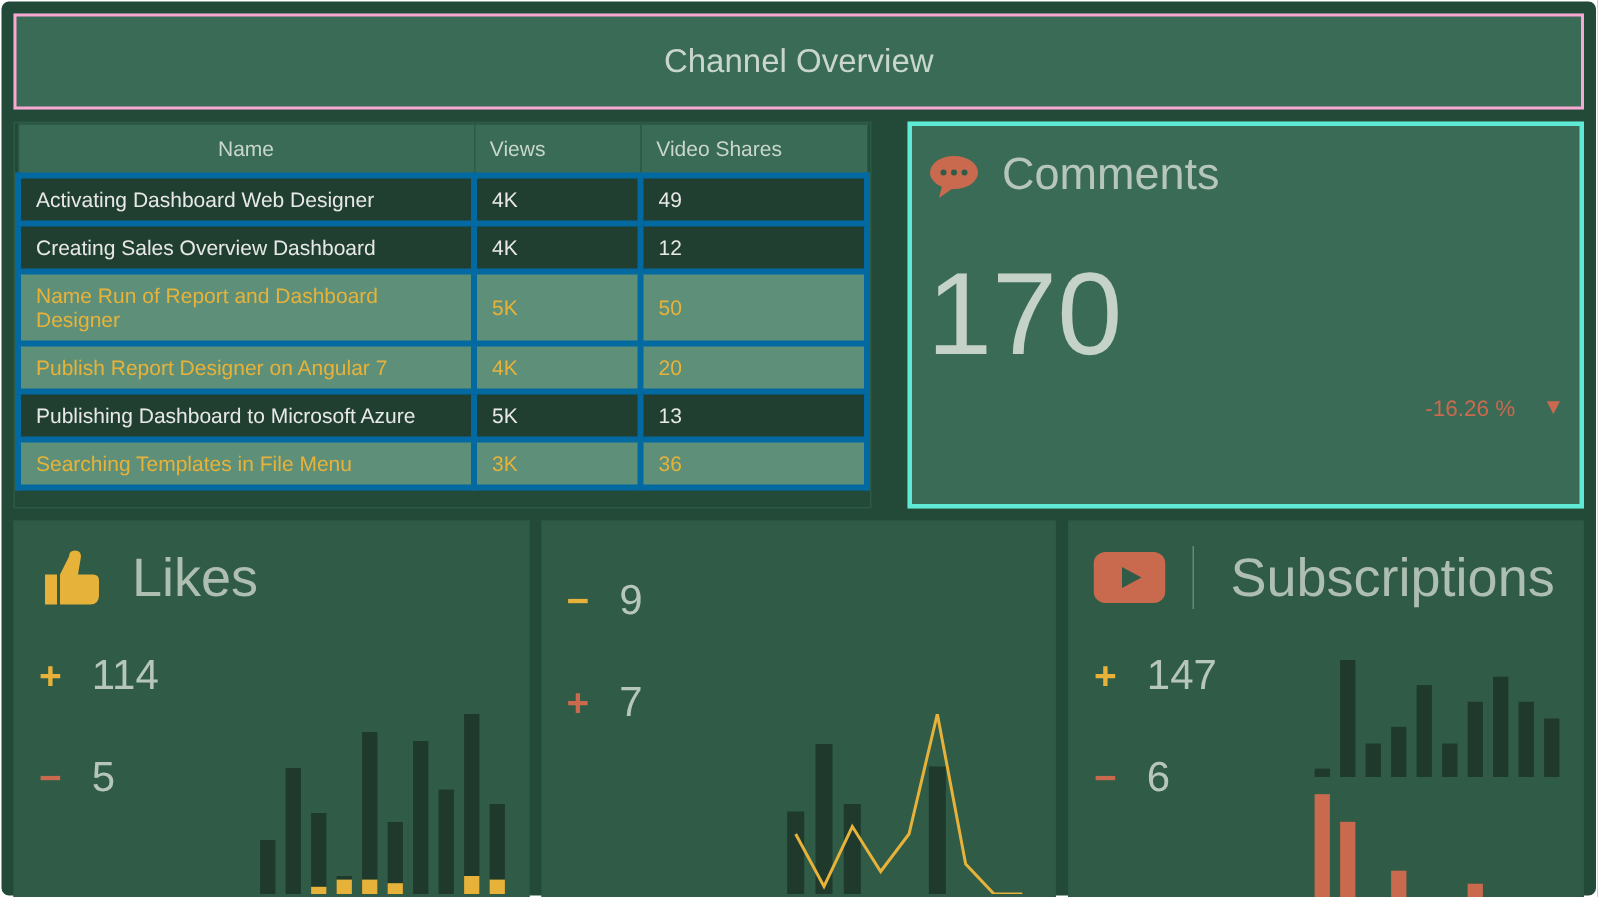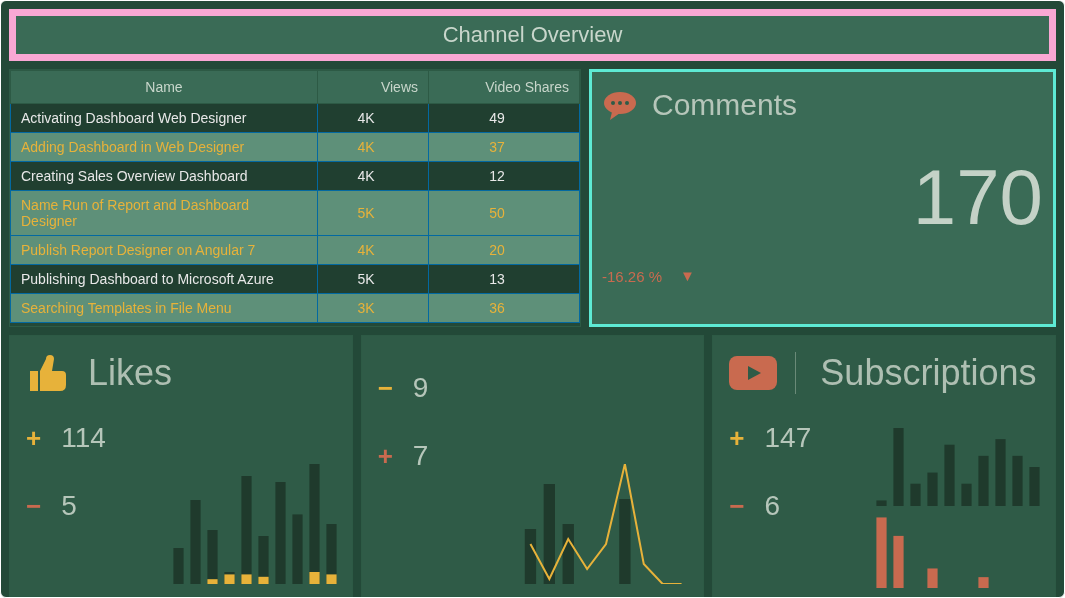--- a/index.html
+++ b/index.html
@@ -1,37 +1,37 @@
 <!DOCTYPE html>
 <html><head>
 <meta charset="utf-8">
 <style>
 html,body{margin:0;padding:0;font-family:Arial,Helvetica,sans-serif;background:#fff}
 .dashboard{width:1065px;height:598px;background:#234938;box-sizing:border-box;border:1px solid #fff;border-radius:6px;padding:8px;position:relative;color:#a8b8ac}
-.title-bar{background:#3a6b56;color:#c8d6cb;font-size:22px;text-align:center;padding:6px 0;margin-bottom:8px;border:7px solid #f9a8d4}
-.top-row{display:flex;gap:8px;height:258px}
+.title-bar{background:#3a6b56;color:#c8d6cb;font-size:22px;text-align:center;padding:17px 0;margin-bottom:8px;border:2px solid #f9a8d4}
+.top-row{display:flex;gap:24px;height:258px}
 .table-panel{flex:0 0 570px;border:1px solid #2d5a45}
 .small-cards{display:flex;gap:8px;flex:1}
 .card{flex:1;border:3px solid #5eead4;background:#3a6b56;padding:10px;box-sizing:border-box;position:relative}
 .card-header{display:flex;align-items:center;gap:14px;height:46px}
 .card-title{font-size:30px;color:#b6c6ba}
 .icon-box{width:36px;height:36px;display:flex;align-items:center;justify-content:center}
-.big-number{font-size:78px;color:#c4d2c7;text-align:right;line-height:1;margin-top:30px;font-weight:300}
-.trend{text-align:left;margin-top:32px;font-size:15px}
+.big-number{font-size:78px;color:#c4d2c7;text-align:left;line-height:1;margin-top:30px;font-weight:300}
+.trend{text-align:right;margin-top:16px;font-size:15px}
 .trend.down{color:#c96a4f}
 .trend.up{color:#e7b23a}
 .trend-arrow{display:inline-block;margin-left:18px;transform:translateY(-1px)}
 
 table{width:100%;border-collapse:collapse;font-size:14px}
-thead th{background:#3a6b56;color:#c8d6cb;font-weight:normal;padding:8px 10px;text-align:right;border:1px solid #2d5a45}
+thead th{background:#3a6b56;color:#c8d6cb;font-weight:normal;padding:8px 10px;text-align:left;border:1px solid #2d5a45}
 thead th:first-child{text-align:center}
-tbody td{padding:6px 10px;border:1px solid #0369a1}
+tbody td{padding:6px 10px;border:4px solid #0369a1}
 tbody tr.dark{background:#203f30;color:#e8e8e8}
 tbody tr.light{background:#5e9079;color:#e7b23a}
-tbody td.num{text-align:center;padding-right:24px}
+tbody td.num{text-align:left;padding-right:24px}
 tbody tr.dark td{color:#e8e8e8}
 tbody tr.light td{color:#e7b23a}
 
 .bottom-row{display:flex;gap:8px;margin-top:8px;height:262px}
 .big-card{flex:1;border:1px solid #2d5a45;background:#2f5b47;padding:12px 16px;box-sizing:border-box;position:relative}
 .big-card-header{display:flex;align-items:center;gap:18px;height:50px}
 .big-card-title{font-size:36px;color:#aebfb2}
 .stat-line{display:flex;align-items:center;gap:20px;font-size:28px;margin-top:24px}
 .plus{color:#e7b23a;font-size:26px;font-weight:bold}
 .minus{color:#c96a4f;font-size:26px;font-weight:bold}
@@ -54,25 +54,20 @@
           <th>Name</th>
           <th style="width:90px">Views</th>
           <th style="width:130px">Video Shares</th>
         </tr>
           </thead>
         <tbody id="tbody">
             <tr class="dark">
               <td>Activating Dashboard Web Designer</td>
               <td class="num">4K</td>
               <td class="num">49</td>
-            </tr>
-            <tr class="light">
-              <td>Adding Dashboard in Web Designer</td>
-              <td class="num">4K</td>
-              <td class="num">37</td>
             </tr>
             <tr class="dark">
               <td>Creating Sales Overview Dashboard</td>
               <td class="num">4K</td>
               <td class="num">12</td>
             </tr>
             <tr class="light">
               <td>Name Run of Report and Dashboard Designer</td>
               <td class="num">5K</td>
               <td class="num">50</td>

